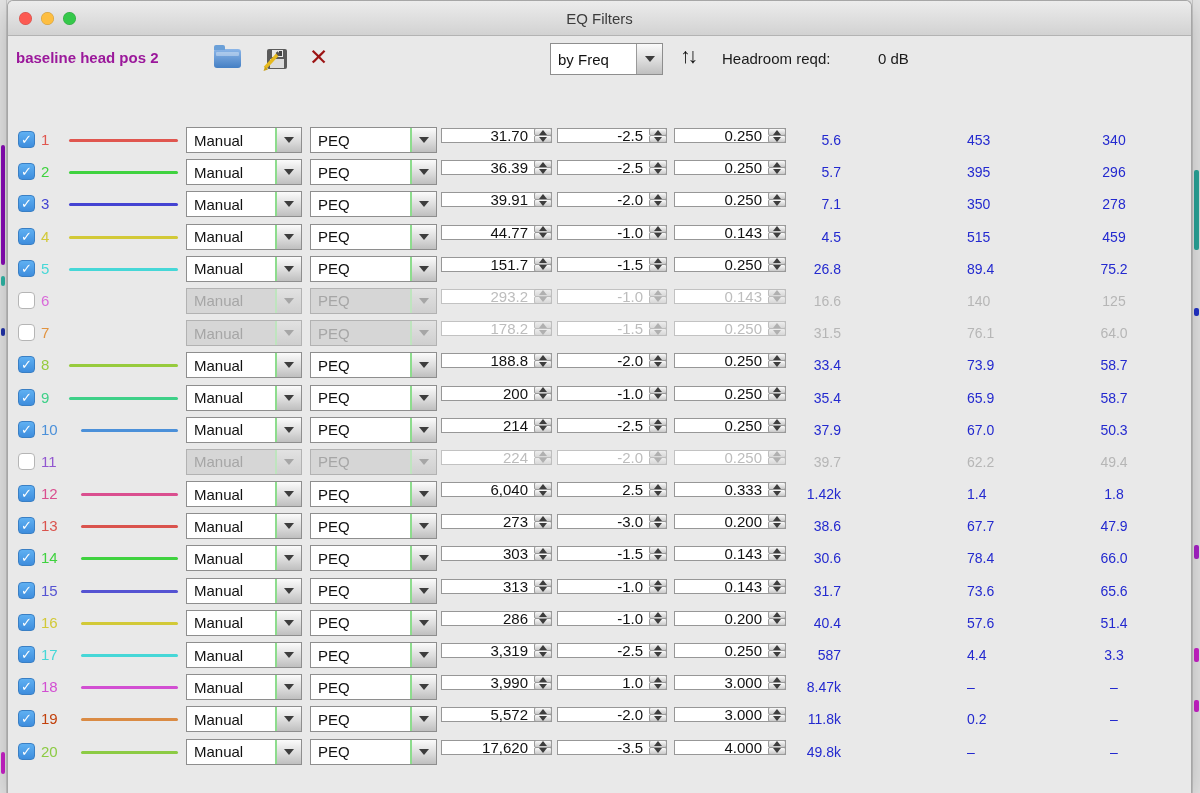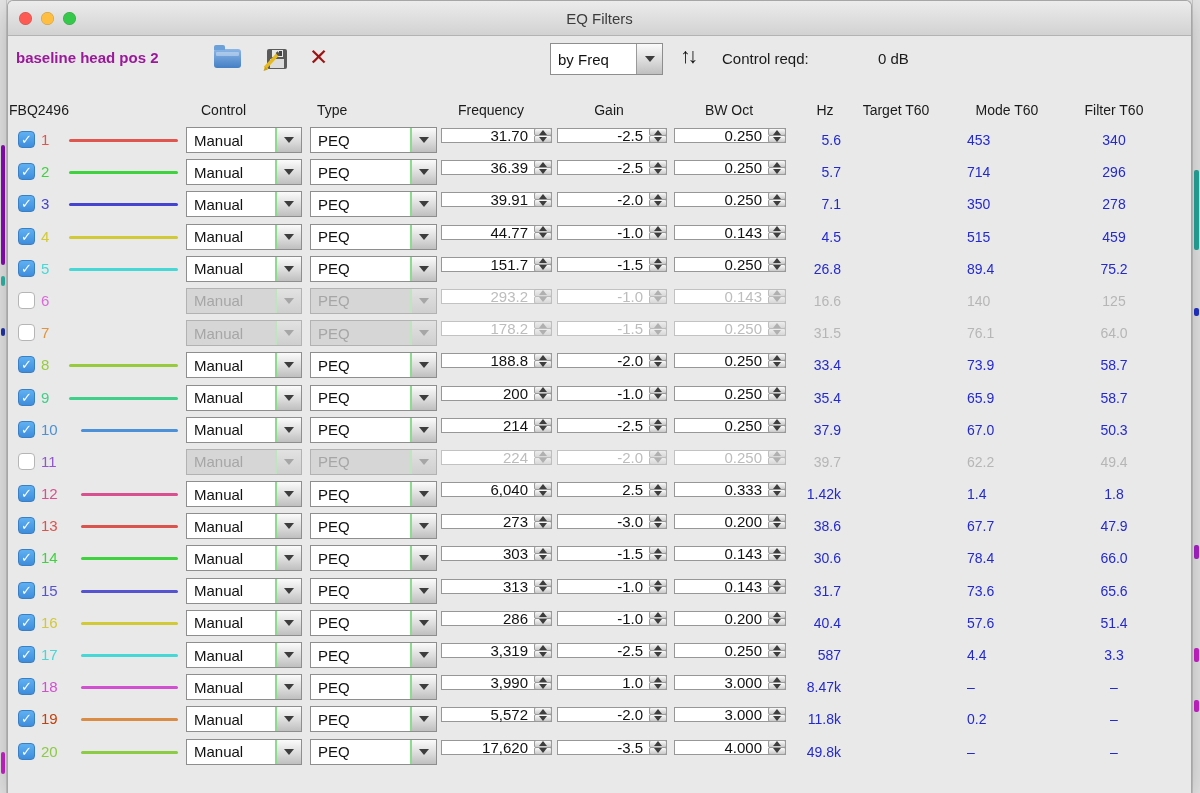--- a/index.html
+++ b/index.html
@@ -153,36 +153,24 @@
     <span class="tb-icon xicon">✕</span>
 
     <div class="combo tb byfreq">
       <span class="combo-val">by Freq</span>
       <span class="combo-btn">
           <span class="tri-down"></span>
         </span>
     </div>
 
     <span class="tb-icon updown">↑↓</span>
-    <span class="headroom-label">Control reqd:</span>
+    <span class="headroom-label">Headroom reqd:</span>
     <span class="headroom-value">0 dB</span>
   </div>
 
-  <div class="thead">
-    <span class="th" style="left:1px;">FBQ2496</span>
-    <span class="th" style="left:193px;">Control</span>
-    <span class="th" style="left:309px;">Type</span>
-    <span class="th c" style="left:483px;">Frequency</span>
-    <span class="th c" style="left:601px;">Gain</span>
-    <span class="th c" style="left:721px;">BW Oct</span>
-    <span class="th c" style="left:817px;">Hz</span>
-    <span class="th c" style="left:888px;">Target T60</span>
-    <span class="th c" style="left:999px;">Mode T60</span>
-    <span class="th c" style="left:1106px;">Filter T60</span>
-  </div>
 
   <div class="rows" id="rows">
       <div class="row">
     <span class="cb">
           <span class="check">✓</span>
         </span>
     <span class="num" style="color: rgb(224, 86, 79);">1</span>
     <span class="trace" style="background: rgb(224, 86, 79); left: 61px; width: 109px;"></span>
 
     <div class="combo ctl">
@@ -286,21 +274,21 @@
               <span class="tri-up-s"></span>
             </span>
         <span class="sb">
               <span class="tri-dn-s"></span>
             </span>
       </span>
     </div>
 
     <span class="val hz">5.7</span>
     <span class="val target"></span>
-    <span class="val mode">714</span>
+    <span class="val mode">395</span>
     <span class="val filt">296</span>
   </div>
       <div class="row">
     <span class="cb">
           <span class="check">✓</span>
         </span>
     <span class="num" style="color: rgb(68, 67, 210);">3</span>
     <span class="trace" style="background: rgb(68, 67, 210); left: 61px; width: 109px;"></span>
 
     <div class="combo ctl">

